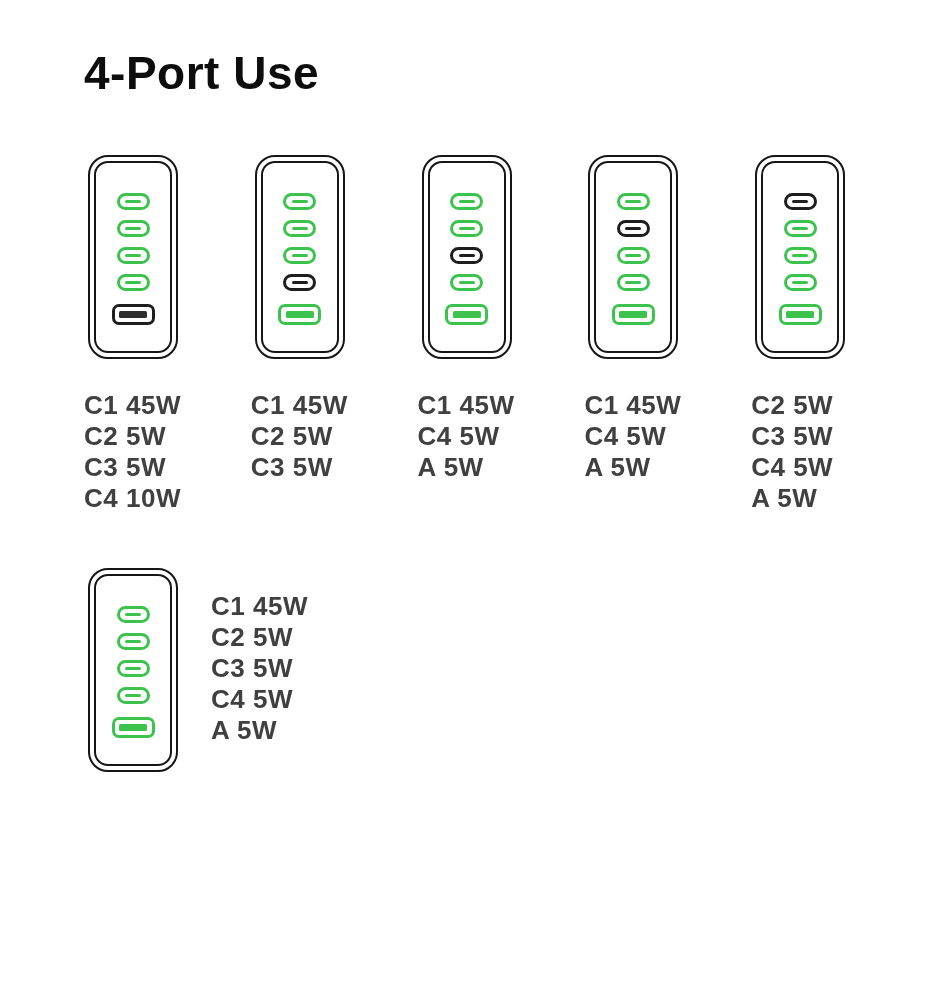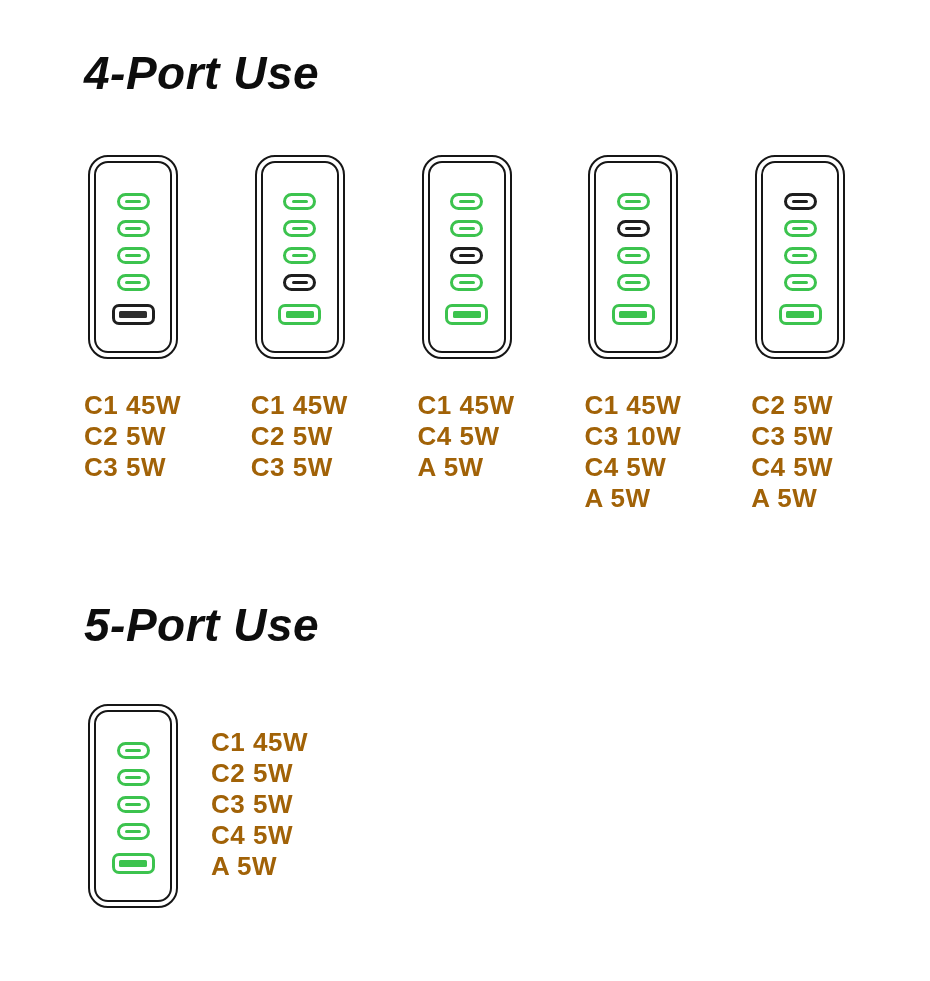--- a/index.html
+++ b/index.html
@@ -9,21 +9,20 @@
   .page { width: 930px; height: 981px; position: relative; }
 
   .section { padding-left: 84px; }
 
   h1.section-title {
     font-size: 46px;
     font-weight: 700;
     line-height: 50px;
     letter-spacing: 0.5px;
     color: #0d0d0d;
-    font-style: italic;
   }
   .section-4port h1.section-title { margin-top: 48px; }
   .section-5port h1.section-title { margin-top: 86px; }
 
   .charger-row { display: flex; margin-top: 57px; }
   .scenario { width: 166.8px; flex: none; }
 
   
   .charger {
     width: 90px; height: 204px;
@@ -62,21 +61,21 @@
   .port.active { border-color: var(--green); }
   .port.active .bar { background: var(--green); }
 
   
   .labels { margin-top: 31px; }
   .label-line {
     font-size: 26px;
     font-weight: 700;
     line-height: 31px;
     letter-spacing: 0.5px;
-    color: #a16207;
+    color: #404040;
     white-space: nowrap;
   }
 
   
   .charger-with-side-labels { display: flex; margin-top: 54px; }
   .charger-with-side-labels .labels { margin-top: 23px; margin-left: 33px; }
 </style>
 </head>
 <body>
 
@@ -102,20 +101,21 @@
               </div>
               <div class="port port-a inactive">
                 <div class="bar"></div>
               </div>
             </div>
           </div>
           <div class="labels">
             <div class="label-line">C1 45W</div>
             <div class="label-line">C2 5W</div>
             <div class="label-line">C3 5W</div>
+            <div class="label-line">C4 10W</div>
           </div>
         </div>
         <div class="scenario">
           <div class="charger">
             <div class="charger-inner">
               <div class="port port-c active">
                 <div class="bar"></div>
               </div>
               <div class="port port-c active">
                 <div class="bar"></div>
@@ -178,21 +178,20 @@
               <div class="port port-c active">
                 <div class="bar"></div>
               </div>
               <div class="port port-a active">
                 <div class="bar"></div>
               </div>
             </div>
           </div>
           <div class="labels">
             <div class="label-line">C1 45W</div>
-            <div class="label-line">C3 10W</div>
             <div class="label-line">C4 5W</div>
             <div class="label-line">A 5W</div>
           </div>
         </div>
         <div class="scenario">
           <div class="charger">
             <div class="charger-inner">
               <div class="port port-c inactive">
                 <div class="bar"></div>
               </div>
@@ -214,21 +213,20 @@
             <div class="label-line">C2 5W</div>
             <div class="label-line">C3 5W</div>
             <div class="label-line">C4 5W</div>
             <div class="label-line">A 5W</div>
           </div>
         </div>
       </div>
   </div>
 
   <div class="section section-5port">
-    <h1 class="section-title">5-Port Use</h1>
     <div class="charger-with-side-labels" id="row-5port">
         <div class="charger">
           <div class="charger-inner">
             <div class="port port-c active">
               <div class="bar"></div>
             </div>
             <div class="port port-c active">
               <div class="bar"></div>
             </div>
             <div class="port port-c active">

